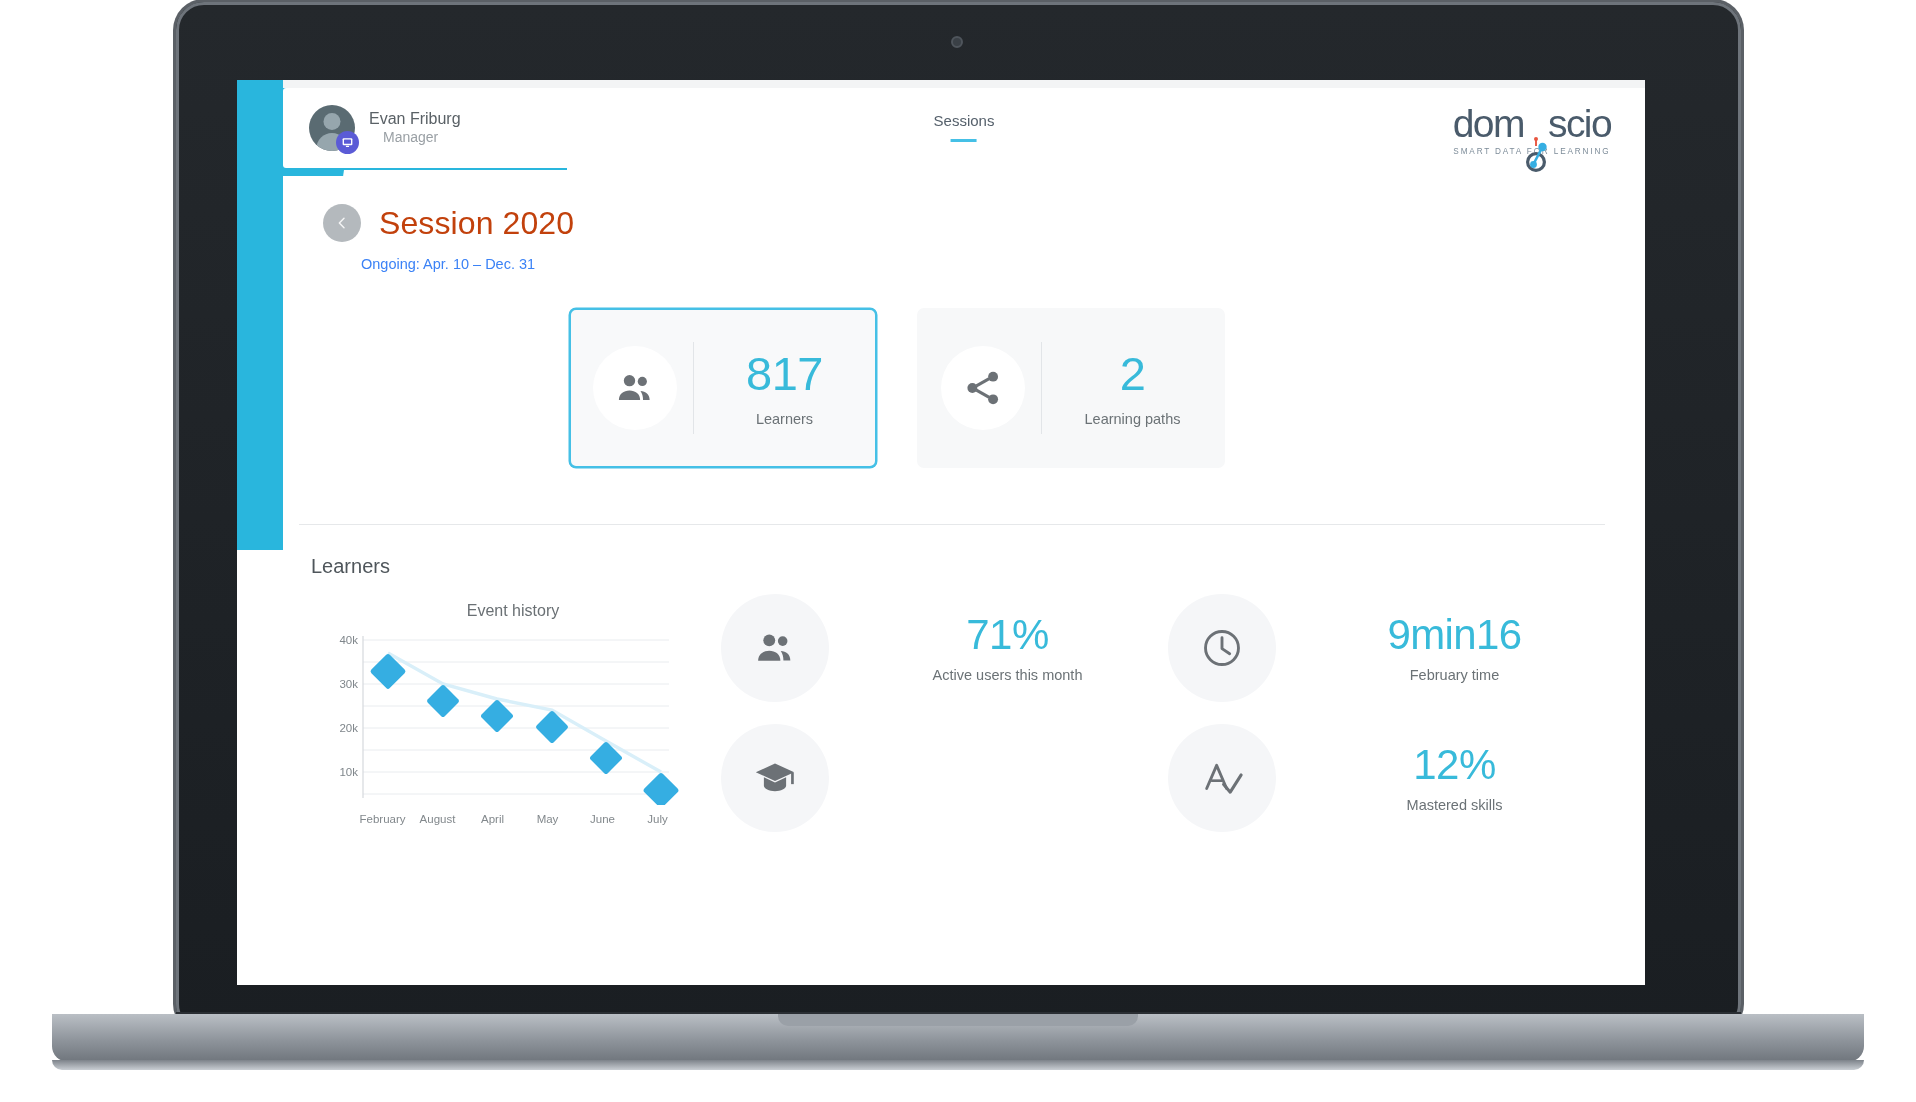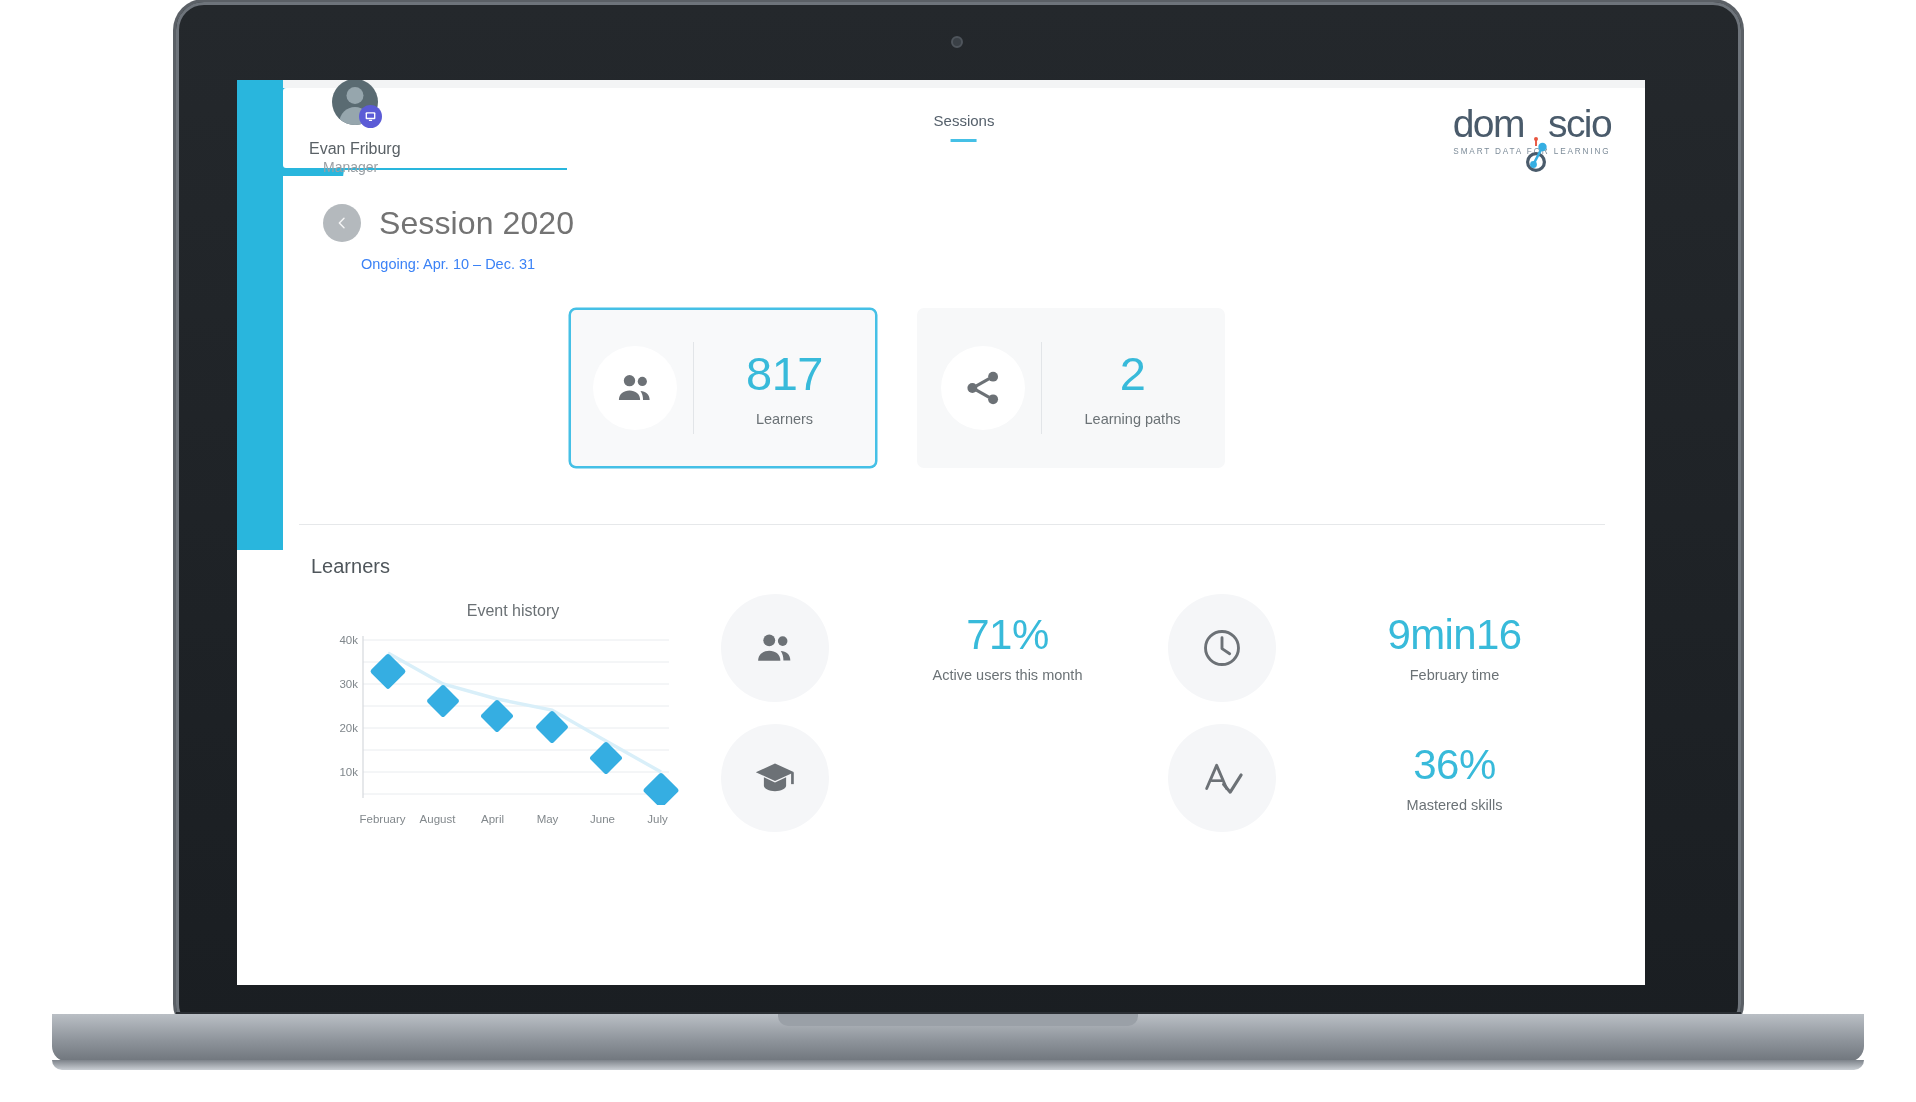--- a/index.html
+++ b/index.html
@@ -153,21 +153,20 @@
     right: 0;
     height: 8px;
     background: #f3f4f5;
   }
 
   .user-block {
     display: flex;
     align-items: center;
     margin-left: 26px;
     gap: 14px;
-    flex-direction: column;
   }
   .avatar-wrap {
     position: relative;
     width: 46px;
     height: 46px;
   }
   .avatar {
     width: 46px;
     height: 46px;
     border-radius: 50%;
@@ -286,21 +285,21 @@
     border-radius: 50%;
     background: #b4b9bd;
     display: flex;
     align-items: center;
     justify-content: center;
     cursor: pointer;
     flex: none;
   }
   .page-title {
     font-size: 32px;
-    color: #737373;
+    color: #c2410c;
     letter-spacing: 0.1px;
   }
   .page-sub {
     margin: 14px 0 0 78px;
     font-size: 14.5px;
     color: #3b82f6;
   }
 
   
   .kpi-row {
@@ -649,21 +648,21 @@
 
             <div class="metric">
               <div class="metric-circle">
                 <svg width="46" height="46" viewBox="0 0 24 24" aria-hidden="true">
                   <path d="M4 17.5 L9.2 5.4 L14.4 17.5" class="icon-gray-stroke" stroke-width="1.5" stroke-linecap="round" stroke-linejoin="round"></path>
                   <line x1="6.3" y1="13.4" x2="12.1" y2="13.4" stroke="#6c7176" stroke-width="1.4"></line>
                   <path d="M12.8 15.3 L16.3 19.4 L22 10.4" class="icon-gray-stroke" stroke-width="1.6" stroke-linecap="round" stroke-linejoin="round"></path>
                 </svg>
               </div>
               <div class="metric-text">
-                <div class="metric-value">36%</div>
+                <div class="metric-value">12%</div>
                 <div class="metric-label">Mastered skills</div>
               </div>
             </div>
 
           </div>
         </div>
       </div>
     </div>
   </div>
 

